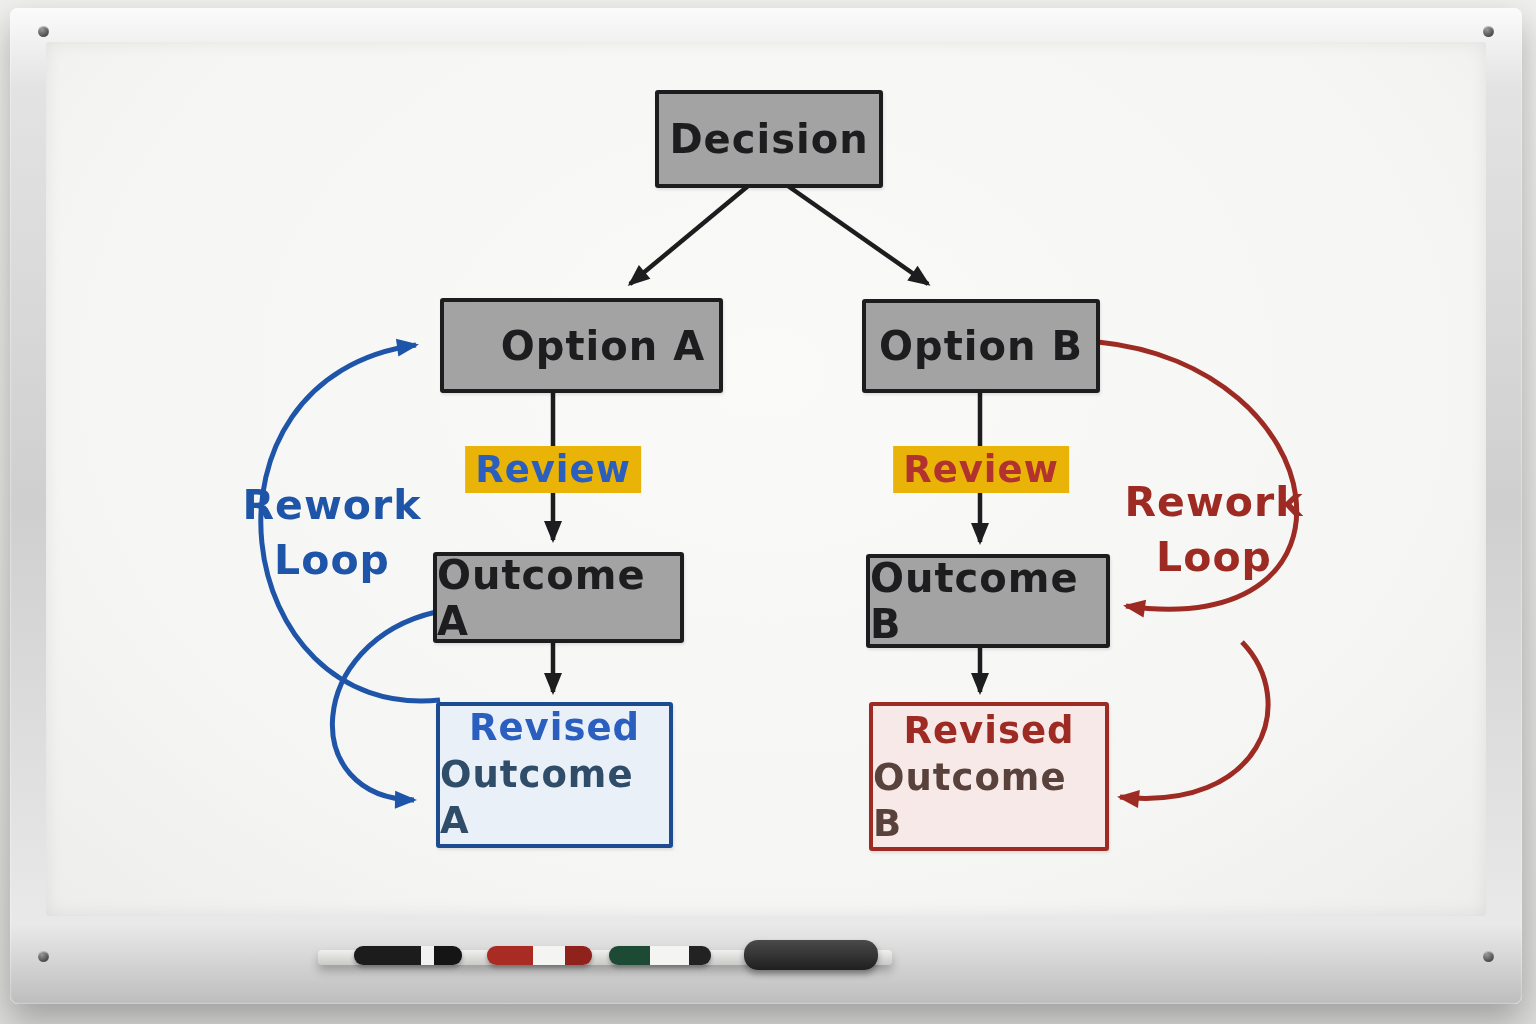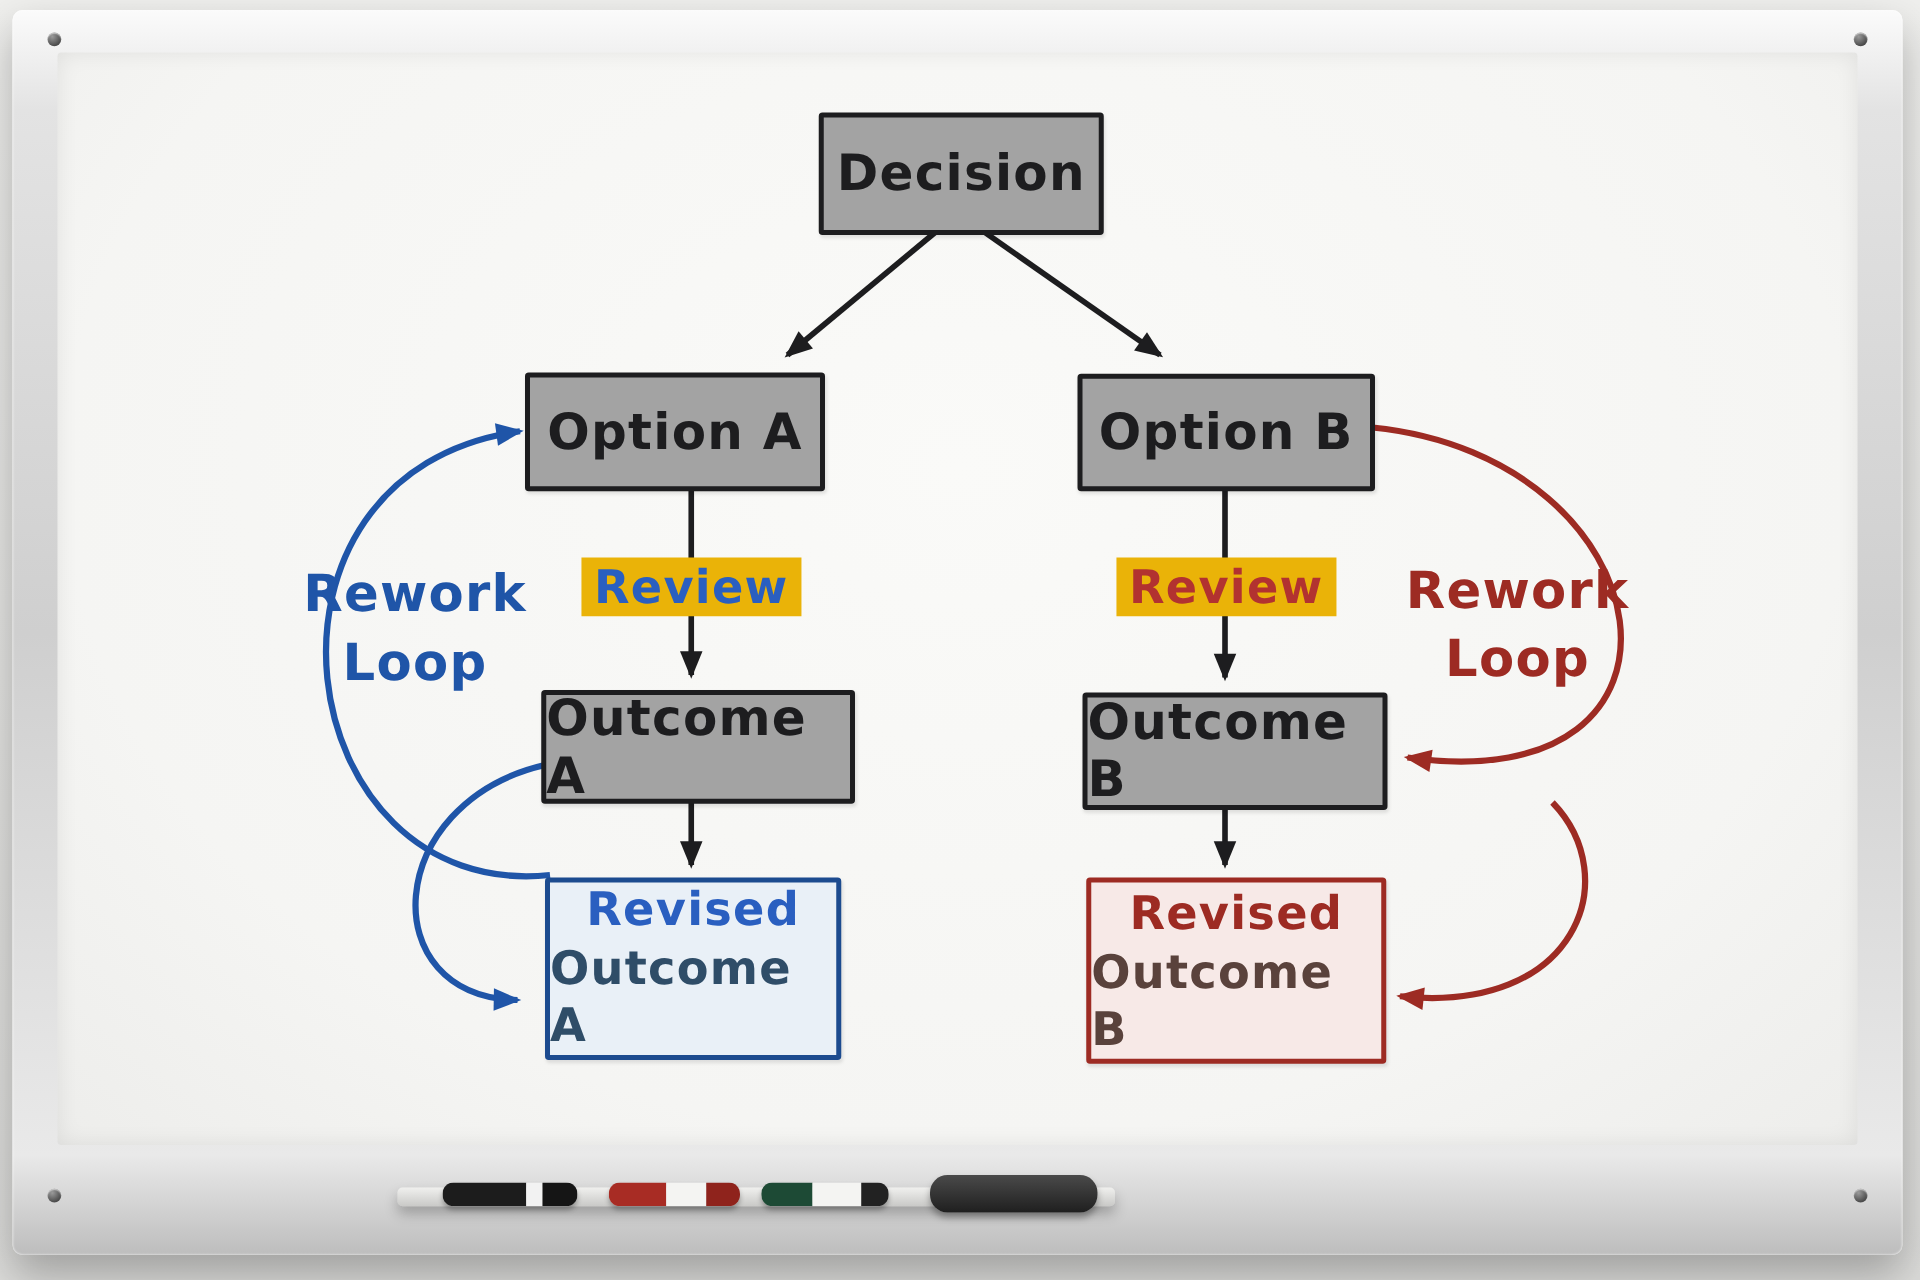--- a/index.html
+++ b/index.html
@@ -23,21 +23,21 @@
   .node.red-node{border-color:var(--red,#9d2b23);background:var(--redFill,#f7e9e7);}
   .rev-line1-a{color:var(--blueBright,#2a5fc0);}
   .rev-line2-a{color:var(--blueText,#2f4d68);}
   .rev-line1-b{color:var(--red,#9d2b23);}
   .rev-line2-b{color:var(--redText,#5a423c);}
   .edge-label{position:absolute;transform:translateX(-50%);font-size:37px;font-weight:bold;
     background:#eab308;padding:2px 10px;letter-spacing:1px;white-space:nowrap;}
   .review-a{color:var(--blueBright,#2a5fc0);}
   .review-b{color:var(--redBright,#b23230);}
   .rework{position:absolute;transform:translateX(-50%);text-align:center;
-    font-size:41px;font-weight:bold;line-height:1.35;letter-spacing:1px;}
+    font-size:41px;font-weight:bold;line-height:1.35;letter-spacing:1px;margin-top:30px;}
   .rework.blue{color:var(--blue,#1f55a8);}
   .rework.red{color:var(--red,#9d2b23);}
   svg.arrows{position:absolute;left:0;top:0;pointer-events:none;}
   .stroke-ink{stroke:var(--ink,#1d1d1f);}
   .stroke-blue{stroke:var(--blue,#1f55a8);}
   .stroke-red{stroke:var(--red,#9d2b23);}
   .fill-ink{fill:var(--ink,#1d1d1f);}
   .fill-blue{fill:var(--blue,#1f55a8);}
   .fill-red{fill:var(--red,#9d2b23);}
   .tray{position:absolute;left:318px;top:950px;width:574px;height:15px;border-radius:4px;
@@ -83,21 +83,21 @@
   <path class="stroke-blue" d="M436,612 C306,642 298,798 414,800" fill="none" stroke-width="5" marker-end="url(#ah-blue)"></path>
 
   <path class="stroke-red" d="M1098,342 C1336,366 1378,642 1126,606" fill="none" stroke-width="5" marker-end="url(#ah-red)"></path>
   <path class="stroke-red" d="M1242,642 C1300,702 1262,812 1120,797" fill="none" stroke-width="5" marker-end="url(#ah-red)"></path>
 </svg>
 
 <div class="node" style="left:655px;top:90px;width:220px;height:90px;">
   <span>Decision</span>
 </div>
 
-<div class="node" style="left:420px;top:298px;width:232px;height:87px;">
+<div class="node" style="left:440px;top:298px;width:232px;height:87px;padding-left:43px;">
   <span>Option A</span>
 </div>
 
 <div class="node" style="left:862px;top:299px;width:230px;height:86px;">
   <span>Option B</span>
 </div>
 
 <div class="node" style="left:433px;top:552px;width:243px;height:83px;">
   <span>Outcome A</span>
 </div>

